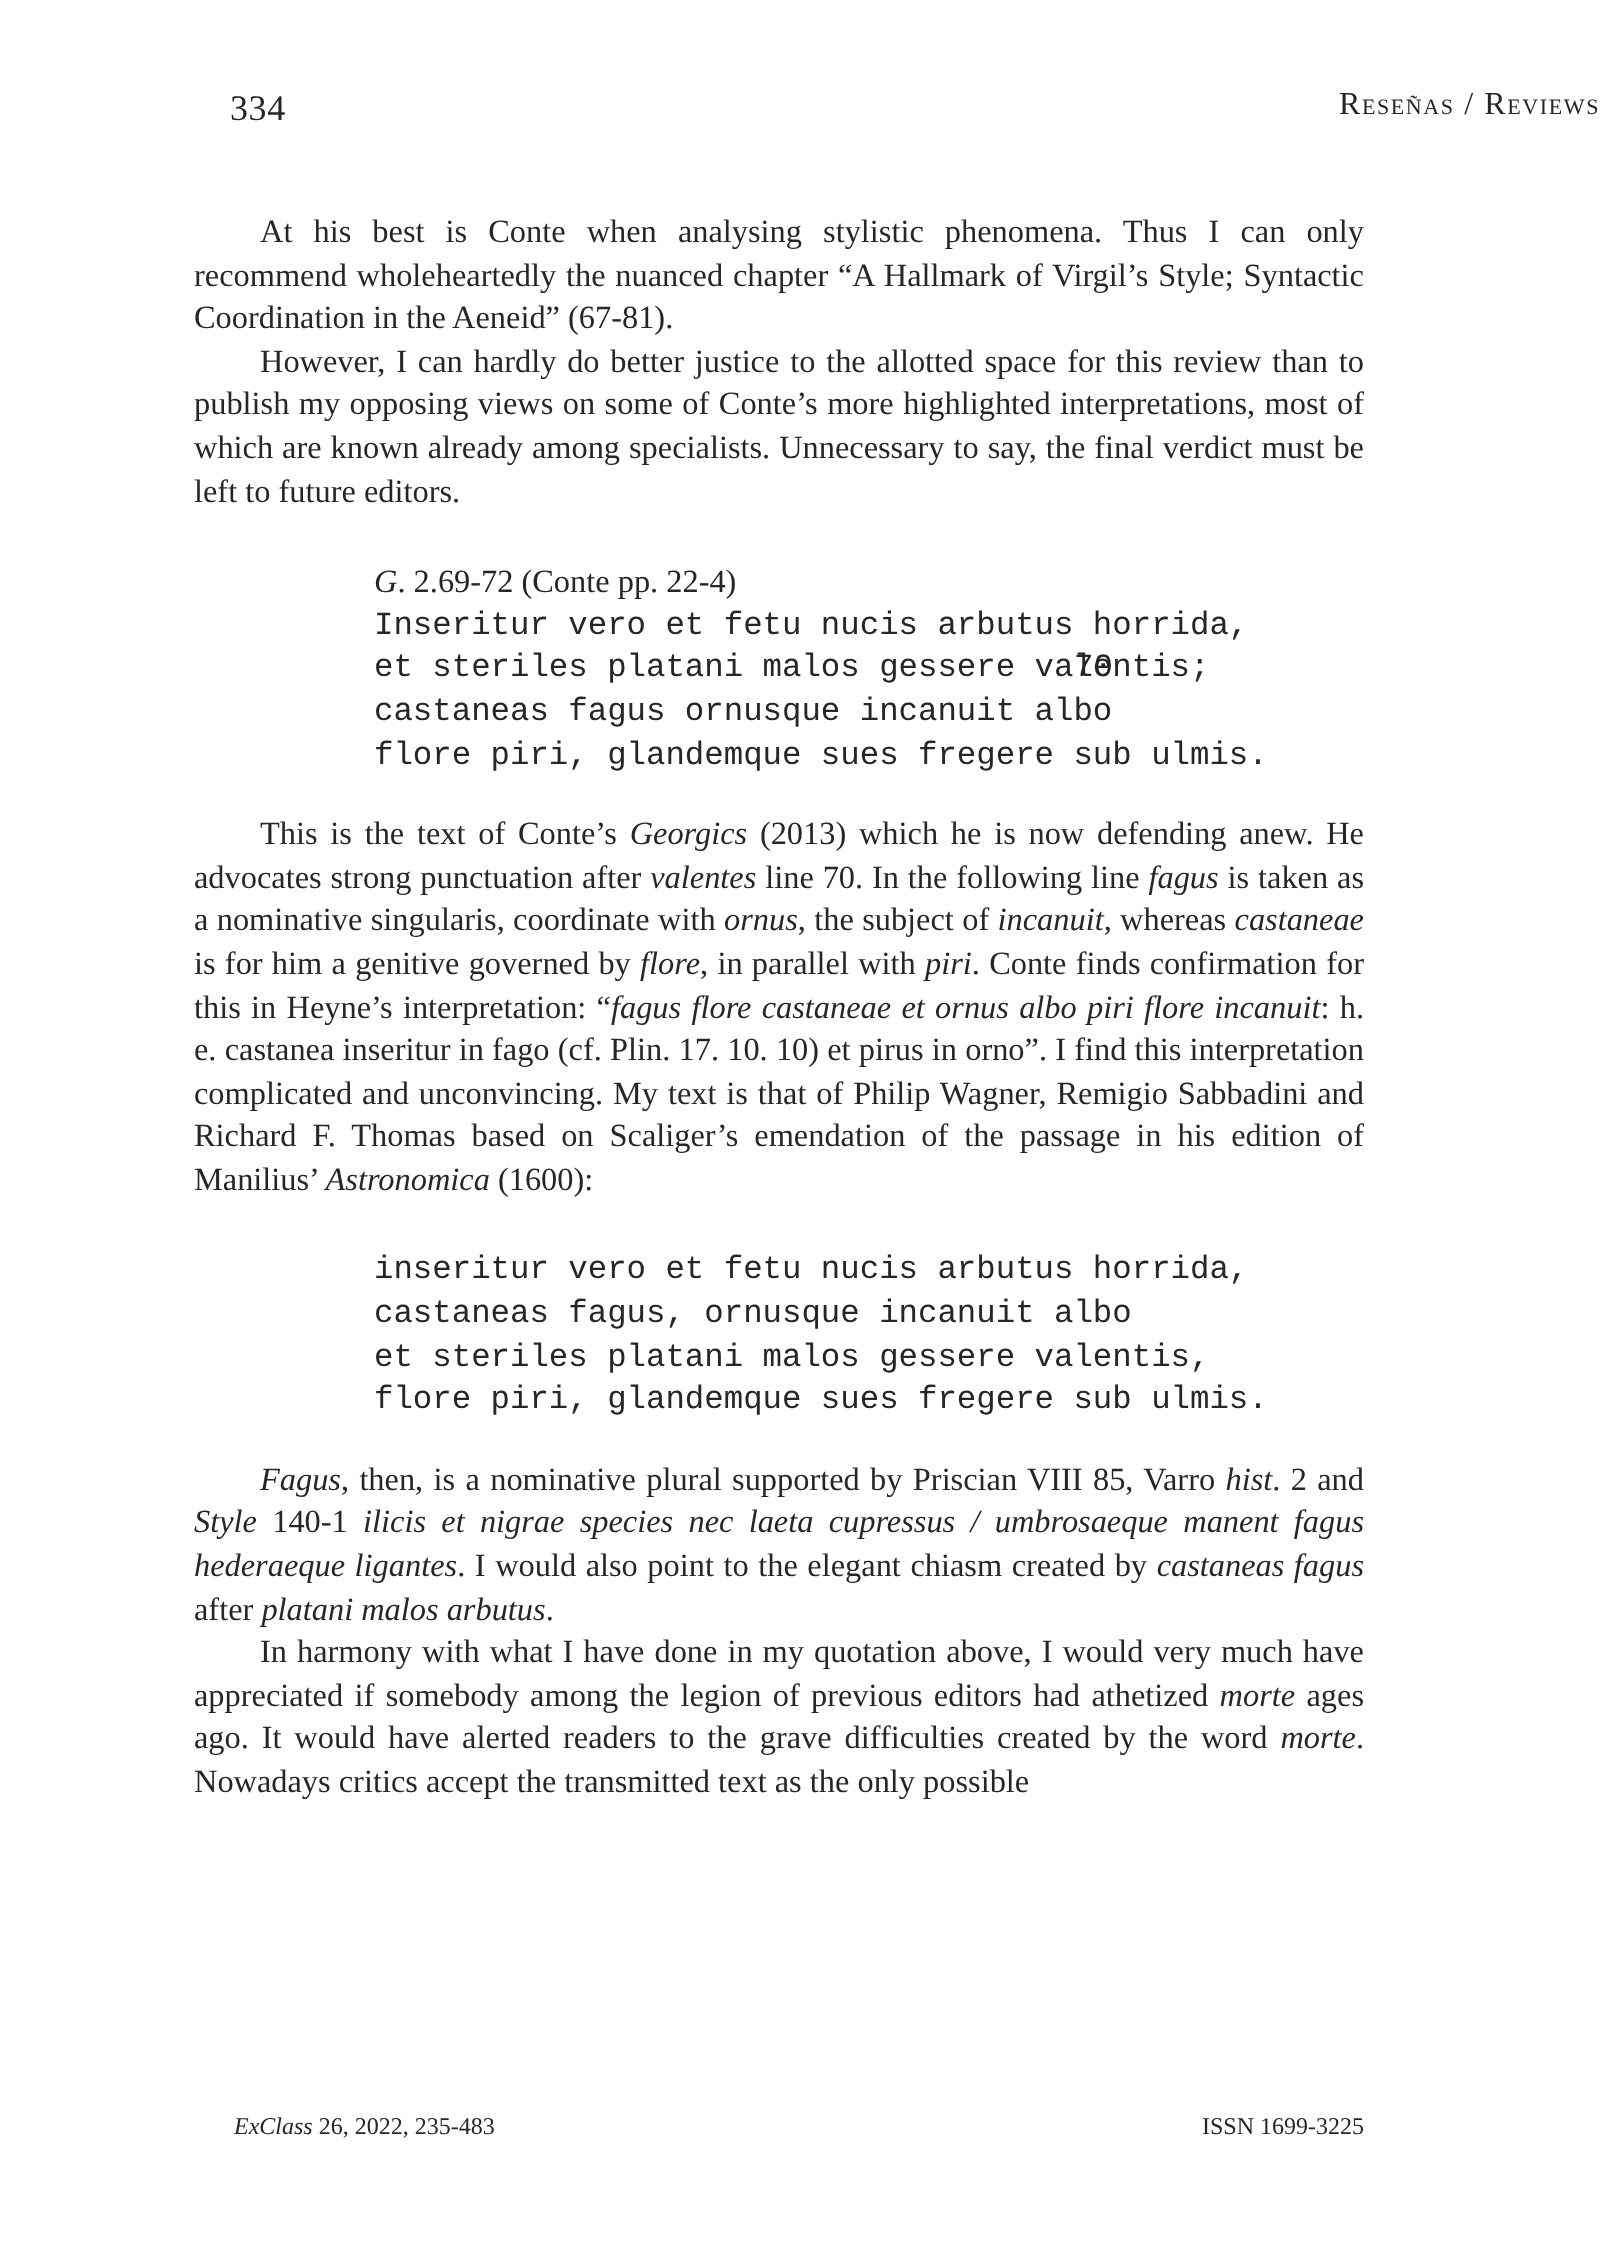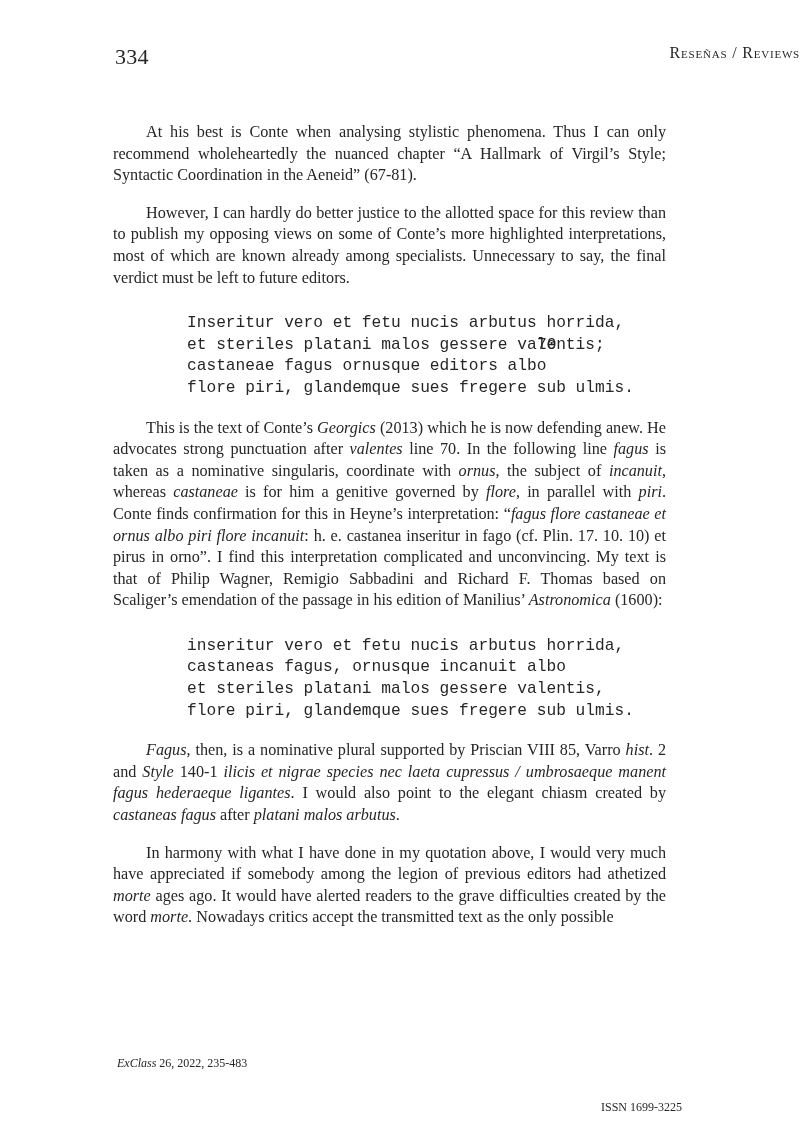--- a/index.html
+++ b/index.html
@@ -10,67 +10,68 @@
     font-family: "Liberation Serif", serif;
     color: #262626;
     overflow: hidden;
   }
   .page { position: absolute; inset: 0; background: #ffffff; }
 
   .running-head {
     position: absolute; top: 44px; left: 0; width: 800px; height: 22px;
     font-size: 16px;
   }
-  .page-num { position: absolute; left: 115px; top: 0; font-size: 22px; letter-spacing: 0.3px; }
+  .page-num { position: absolute; left: 115px; top: 0; font-size: 18px; letter-spacing: 0.3px; }
   .head-title {
     display: block; text-align: right;
     font-variant: small-caps;
     letter-spacing: 0.8px;
     font-size: 16px;
   }
 
   .content {
     position: absolute; left: 97px; top: 106px; width: 585px;
     font-size: 16.2px; line-height: 21.6px;
     text-align: justify;
     hyphens: none;
   }
-  .content p { margin: 16px; text-indent: 33px; }
+  .content p { margin: 0; text-indent: 33px; }
 
   .verse { margin: 24px 0 18px 0; padding-left: 90px; text-align: left; }
   .verse-heading { }
   .verse-line { position: relative; white-space: nowrap; font-family: Liberation Mono, monospace; }
   .line-no { position: absolute; left: 350px; top: 0; }
 
   em { font-style: italic; }
 
   .page-footer {
     position: absolute; top: 1056px; left: 0; width: 800px; height: 22px;
     font-size: 12px;
   }
   .footer-left { position: absolute; left: 117px; top: 0; }
-  .footer-right { position: absolute; right: 118px; top: 0; margin-top: 44px; }
+  .footer-right { position: absolute; right: 118px; top: 0; }
 </style>
 </head>
 <body>
 
 <div class="page">
 
   <header class="running-head">
     <span class="head-title">Reseñas / Reviews</span>
     <span class="page-num">334</span>
   </header>
 
   <main class="content">
       <p>At his best is Conte when analysing stylistic phenomena. Thus I can only recommend wholeheartedly the nuanced chapter “A Hallmark of Virgil’s Style; Syntactic Coordination in the Aeneid” (67-81).</p>
       <p>However, I can hardly do better justice to the allotted space for this review than to publish my opposing views on some of Conte’s more highlighted interpretations, most of which are known already among specialists. Unnecessary to say, the final verdict must be left to future editors.</p>
       <div class="verse">
+        <div class="verse-heading"><em>G</em>. 2.69-72 (Conte pp. 22-4)</div>
         <div class="verse-line">Inseritur vero et fetu nucis arbutus horrida,</div>
         <div class="verse-line">et steriles platani malos gessere valentis;<span class="line-no">70</span></div>
-        <div class="verse-line">castaneae fagus ornusque editors albo</div>
+        <div class="verse-line">castaneas fagus ornusque incanuit albo</div>
         <div class="verse-line">flore piri, glandemque sues fregere sub ulmis.</div>
       </div>
       <p>This is the text of Conte’s <em>Georgics</em> (2013) which he is now defending anew. He advocates strong punctuation after <em>valentes</em> line 70. In the following line <em>fagus</em> is taken as a nominative singularis, coordinate with <em>ornus</em>, the subject of <em>incanuit</em>, whereas <em>castaneae</em> is for him a genitive governed by <em>flore</em>, in parallel with <em>piri</em>. Conte finds confirmation for this in Heyne’s interpretation: “<em>fagus flore castaneae et ornus albo piri flore incanuit</em>: h. e. castanea inseritur in fago (cf. Plin. 17. 10. 10) et pirus in orno”. I find this interpretation complicated and unconvincing. My text is that of Philip Wagner, Remigio Sabbadini and Richard F. Thomas based on Scaliger’s emendation of the passage in his edition of Manilius’ <em>Astronomica</em> (1600):</p>
       <div class="verse">
         <div class="verse-line">inseritur vero et fetu nucis arbutus horrida,</div>
         <div class="verse-line">castaneas fagus, ornusque incanuit albo</div>
         <div class="verse-line">et steriles platani malos gessere valentis,</div>
         <div class="verse-line">flore piri, glandemque sues fregere sub ulmis.</div>
       </div>
       <p><em>Fagus</em>, then, is a nominative plural supported by Priscian VIII 85, Varro <em>hist</em>. 2 and <em>Style</em> 140-1 <em>ilicis et nigrae species nec laeta cupressus / umbrosaeque manent fagus hederaeque ligantes</em>. I would also point to the elegant chiasm created by <em>castaneas fagus</em> after <em>platani malos arbutus</em>.</p>

